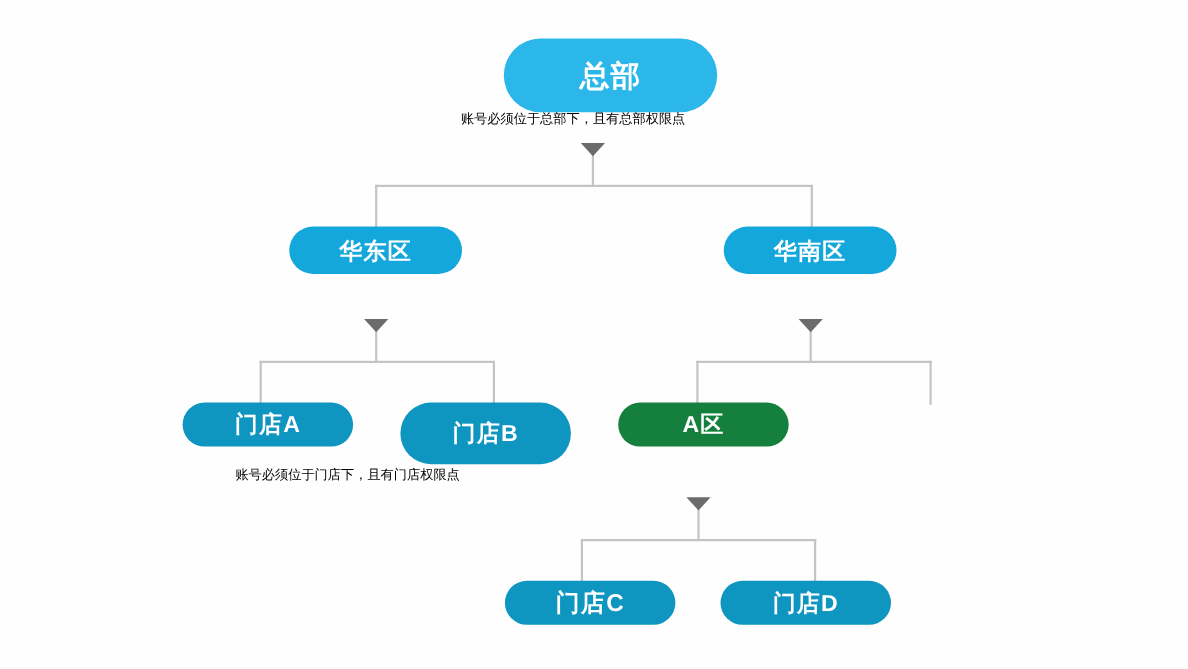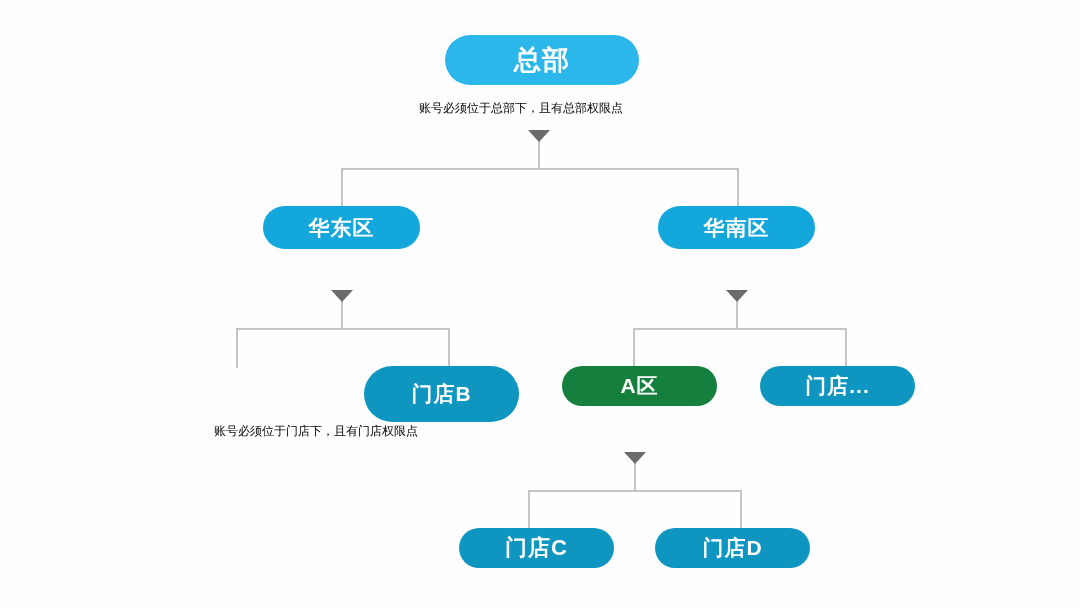--- a/index.html
+++ b/index.html
@@ -32,21 +32,21 @@
     z-index: 3;
     user-select: none;
   }
   .node.root      { background: #2BB7EA; }
   .node.region    { background: #14A7DC; }
   .node.store     { background: #0E95C0; }
   .node.area      { background: #15803d; }
   .node.substore  { background: #0E95C0; }
 
   .n-root {
-    left: 445px; top: 35px; width: 194px; height: 50px;
+    left: 458px; top: 35px; width: 194px; height: 67px;
     font-size: 27px;
   }
   .n-hd-east   { left: 263px; top: 206px; width: 157px; height: 43px; font-size: 21px; }
   .n-hd-south  { left: 658px; top: 206px; width: 157px; height: 43px; font-size: 21px; }
 
   .n-store-a   { left: 166px; top: 366px; width: 155px; height: 40px; font-size: 21px; }
   .n-store-b   { left: 364px; top: 366px; width: 155px; height: 56px; font-size: 21px; }
   .n-area-a    { left: 562px; top: 366px; width: 155px; height: 40px; font-size: 21px; }
   .n-store-dot { left: 760px; top: 366px; width: 155px; height: 40px; font-size: 21px; }
 
@@ -140,21 +140,21 @@
   <div class="line-h h4"></div>
   <div class="line-v v4l"></div>
   <div class="line-v v4r"></div>
 
   <div class="node root n-root">总部</div>
   <div class="caption cap-hq">账号必须位于总部下，且有总部权限点</div>
 
   <div class="node region n-hd-east">华东区</div>
   <div class="node region n-hd-south">华南区</div>
 
+  <div class="node store n-store-a">门店A</div>
   <div class="node store n-store-b">门店B</div>
   <div class="node area n-area-a">A区</div>
-  <div class="node substore n-store-dot">门店...</div>
   <div class="caption cap-store">账号必须位于门店下，且有门店权限点</div>
 
   <div class="node store n-store-c">门店C</div>
   <div class="node store n-store-d">门店D</div>
 
 </div>
 
 </body></html>

